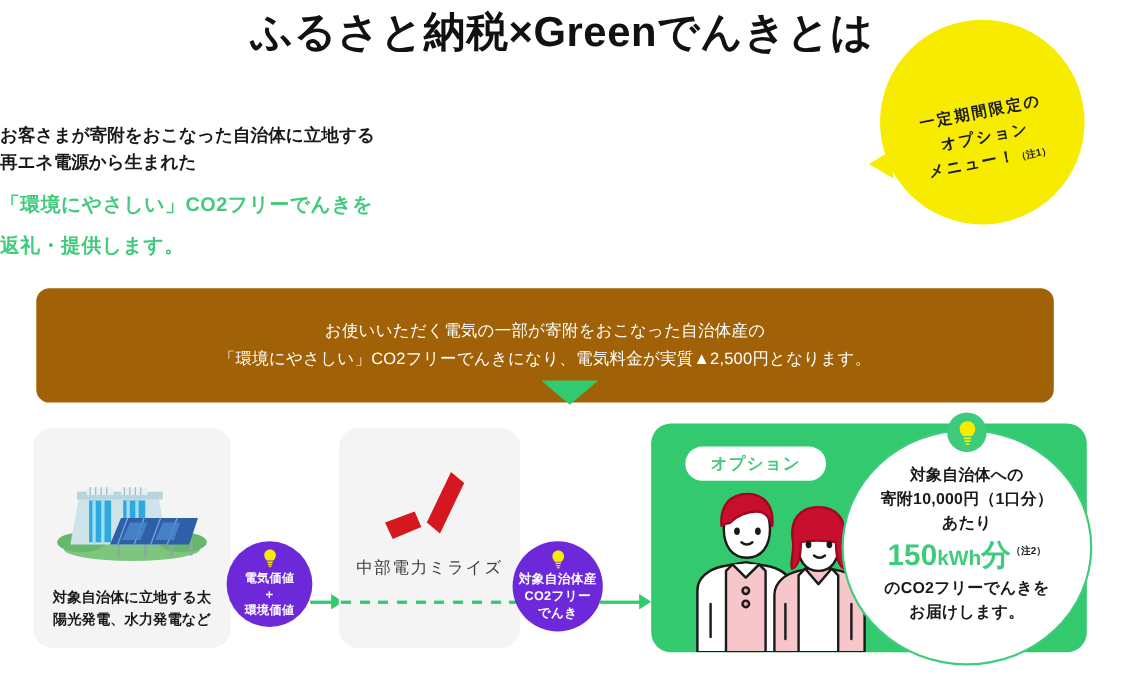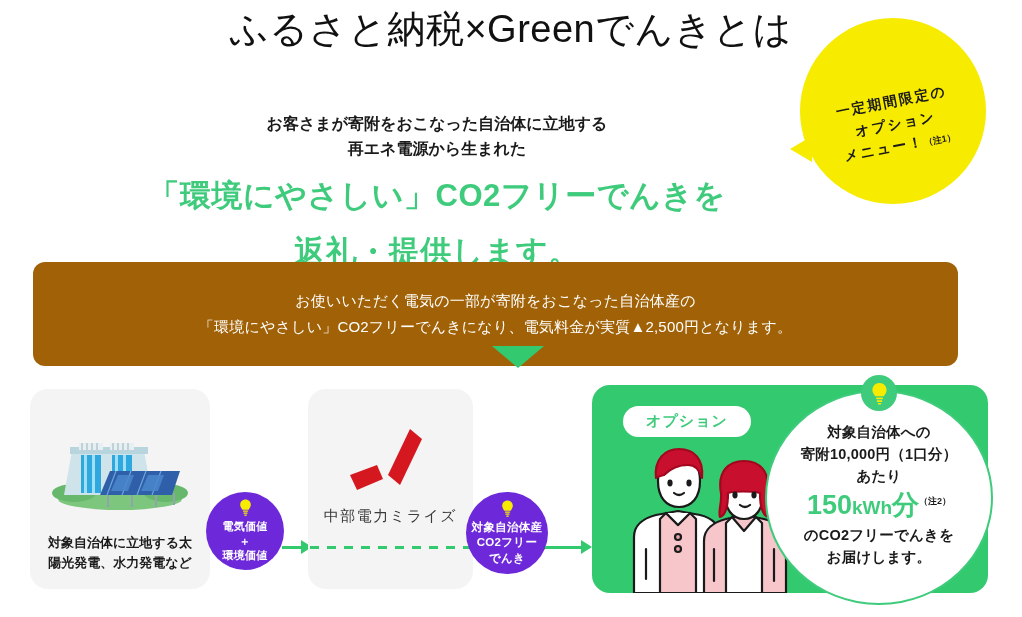--- a/index.html
+++ b/index.html
@@ -8,21 +8,21 @@
     background:#ffffff;
     font-family:"Liberation Sans","DejaVu Sans",sans-serif;
     overflow:hidden;position:relative;
   }
   .stage{position:absolute;inset:0;}
 
   
   #page-title{
     position:absolute;left:0;top:4px;width:1022px;
     text-align:center;
-    font-size:38px;font-weight:normal;color:#111111;
+    font-size:38px;font-weight:bold;color:#111111;
     letter-spacing:0.5px;
   }
 
   
   #promo-bubble{
     position:absolute;left:800px;top:18px;width:186px;height:186px;
   }
   #promo-bubble .bubble-body{
     position:absolute;inset:0;background:#F7EB00;border-radius:50%;
   }
@@ -38,27 +38,27 @@
     transform:rotate(-11deg);
     padding-top:26px;box-sizing:border-box;
   }
   #promo-bubble .bl{
     font-size:14px;font-weight:bold;color:#1a1a1a;letter-spacing:2px;
     line-height:1.62;white-space:nowrap;
   }
   #promo-bubble .bl .note{font-size:9px;letter-spacing:0;}
 
   
-  #lead-copy{position:absolute;left:0;top:112px;width:874px;text-align:center;}
+  #lead-copy{position:absolute;left:0;top:112px;width:874px;}
   #lead-copy .lead-small{
     font-size:16px;font-weight:bold;color:#1a1a1a;line-height:1.55;
   }
   #lead-copy .lead-big{
     margin-top:12px;
-    font-size:31px;font-weight:bold;color:#3FCB7C;line-height:1.42;
+    font-size:18px;font-weight:bold;color:#3FCB7C;line-height:1.42;
     letter-spacing:0.5px;
   }
 
   
   #green-banner{
     position:absolute;left:33px;top:262px;width:925px;height:104px;
     background:#a16207;border-radius:12px;
     display:flex;align-items:center;justify-content:center;
   }
   #green-banner .banner-text{

